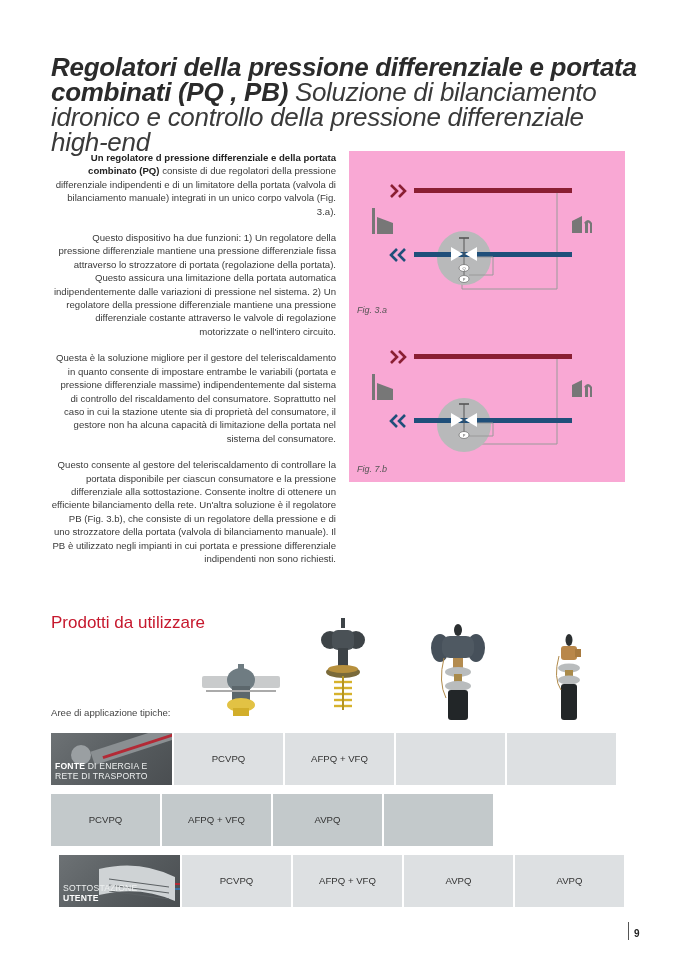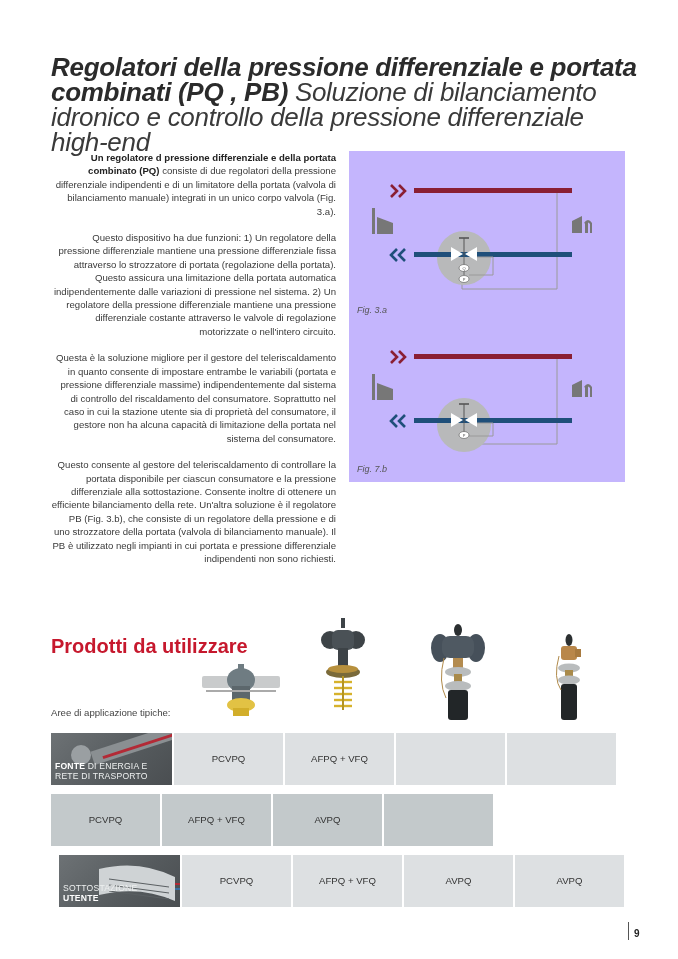--- a/index.html
+++ b/index.html
@@ -14,34 +14,34 @@
     .title .light { font-weight: normal; color: #3a3a3a; }
 
     .body-text {
       position: absolute; left: 51px; top: 151px; width: 285px;
       font-size: 9.6px; line-height: 13.4px; color: #3a3a3a; text-align: right;
     }
     .body-text p { margin-bottom: 13px; }
     .body-text b { color: #222; }
 
     .fig {
-      position: absolute; left: 349px; width: 276px; background: #c4b5fd;
+      position: absolute; left: 349px; width: 276px; background: #f9a8d4;
     }
     .fig-a { top: 151px; height: 171px; }
     .fig-b { top: 322px; height: 160px; }
     .fig svg { position: absolute; left: 0; top: 0; }
     .fig-caption {
       position: absolute; left: 8px; font-style: italic; font-size: 9px; color: #555;
     }
     .fig-a .fig-caption { top: 154px; }
     .fig-b .fig-caption { top: 142px; }
 
     .products-title {
-      position: absolute; left: 51px; top: 635px;
-      font-size: 20px; font-weight: bold; color: #c6182d;
+      position: absolute; left: 51px; top: 613px;
+      font-size: 17px; font-weight: normal; color: #c6182d;
     }
     .areas-label {
       position: absolute; left: 51px; top: 707px; font-size: 9.6px; color: #444; text-align: right;
     }
     .product {
       position: absolute;
     }
 
     .table { position: absolute; left: 51px; top: 733px; width: 575px; }
     .row { position: absolute; left: 0; height: 52px; width: 575px; display: flex; gap: 2px; }

